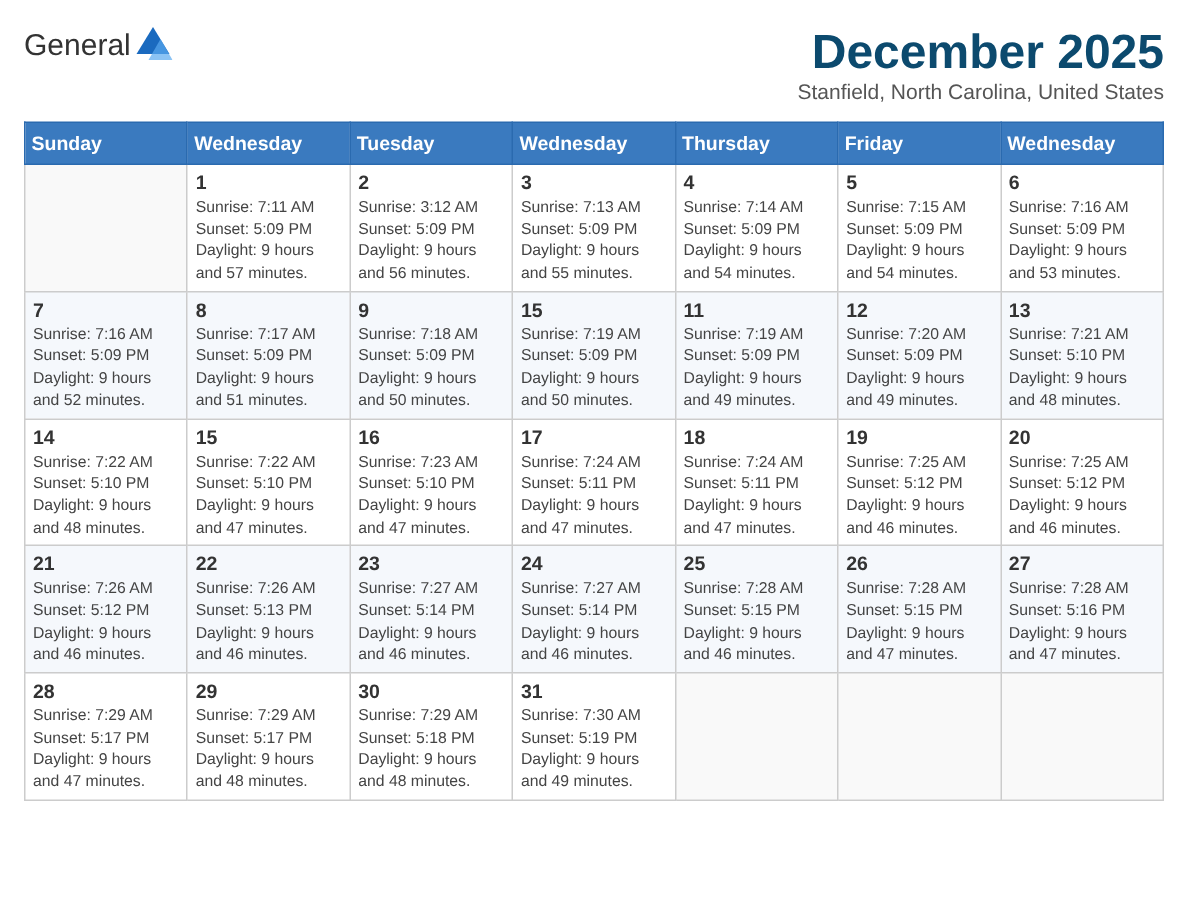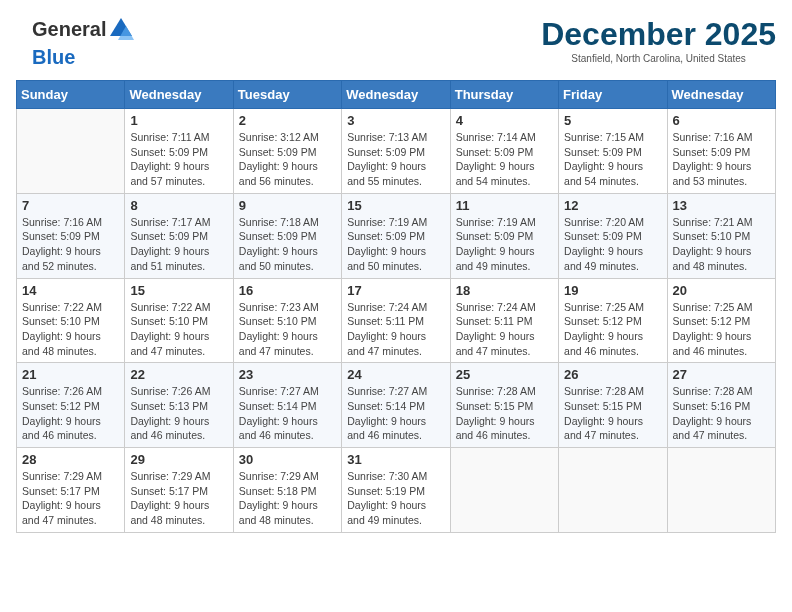--- a/index.html
+++ b/index.html
@@ -15,36 +15,35 @@
       justify-content: space-between;
       align-items: flex-start;
       margin-bottom: 12px;
     }
     .logo {
       display: flex;
       align-items: center;
     }
     .logo-text {
       font-size: 20px;
-      font-weight: bold;
+      font-weight: normal;
       line-height: 1.1;
-      margin-left: 16px;
     }
     .logo-general { color: #333; }
     .logo-blue { color: #1a6abf; }
     .title-block {
       text-align: right;
     }
     .month-title {
       font-size: 32px;
       font-weight: bold;
       color: #0c4a6e;
     }
     .location {
-      font-size: 10px;
+      font-size: 14px;
       color: #555;
       text-align: center;
     }
     .calendar {
       width: 100%;
       border-collapse: collapse;
       border: 1px solid #ccc;
       padding-left: 42px;
     }
     .calendar th {
@@ -89,23 +88,20 @@
 <div class="header">
   <div class="logo">
     <div>
       <div class="logo-text">
         <span class="logo-general">General</span><span style="display:inline-block; vertical-align:middle; margin-left:2px;">
           <svg width="26" height="26" viewBox="0 0 26 26">
             <polygon points="13,2 24,20 2,20" fill="#1a6abf"></polygon>
             <polygon points="18,10 26,24 10,24" fill="#5aaaf0" opacity="0.7"></polygon>
           </svg>
         </span>
-      </div>
-      <div class="logo-text">
-        <span class="logo-blue">Blue</span>
       </div>
     </div>
   </div>
   <div class="title-block">
     <div class="month-title">December 2025</div>
     <div class="location">Stanfield, North Carolina, United States</div>
   </div>
 </div>
 
 <table class="calendar">

